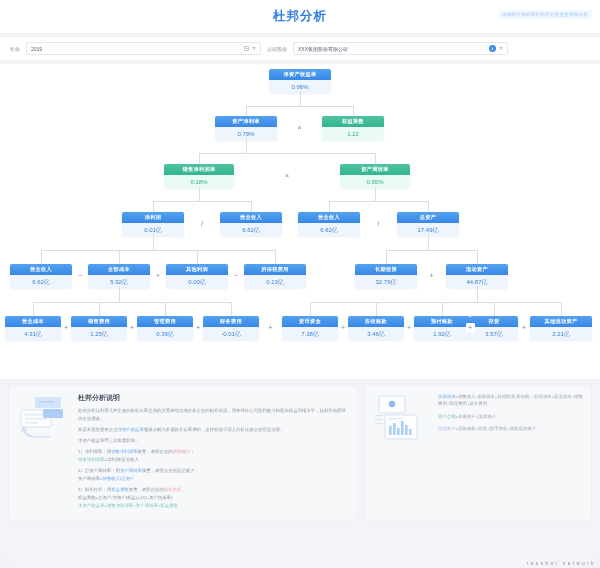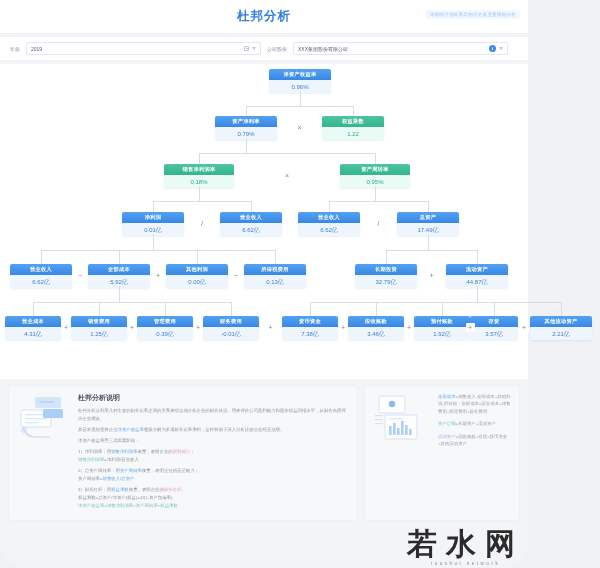--- a/index.html
+++ b/index.html
@@ -4,21 +4,21 @@
 <style>
   * { box-sizing: border-box; }
   html, body { margin:0; padding:0; }
   body {
     width:600px; height:568px; overflow:hidden;
     background:#f0f2f5;
     font-family:"Liberation Sans","DejaVu Sans",sans-serif;
     font-size:7px; color:#333;
     position:relative;
   }
-  .page { width:528px; height:568px; position:relative; background:#f2f4f7;border-radius:27px; }
+  .page { width:600px; height:568px; position:relative; background:#f2f4f7;border-radius:27px; }
 
   
   .header {
     background:#ffffff; height:34px; position:relative;
     display:flex; align-items:center; justify-content:center;
     border-bottom:1px solid #eceff3;
   }
   .title { font-size:12.5px; font-weight:700; color:#2f7fe0; letter-spacing:1px; }
   .hdr-link {
     position:absolute; right:8px; top:10px;
@@ -361,16 +361,15 @@
           <span class="k2">资产总额</span><span>=长期资产+流动资产</span>
         </p>
         <p>
           <span class="k3">流动资产</span><span>=应收账款+存货+货币资金+其他流动资产</span>
         </p>
       </div>
     </div>
   </div>
 
   <div class="wm">
-    <div class="big">若水网</div>
     <div class="sub">ruoshui  network</div>
   </div>
 </div>
 
 </body></html>

